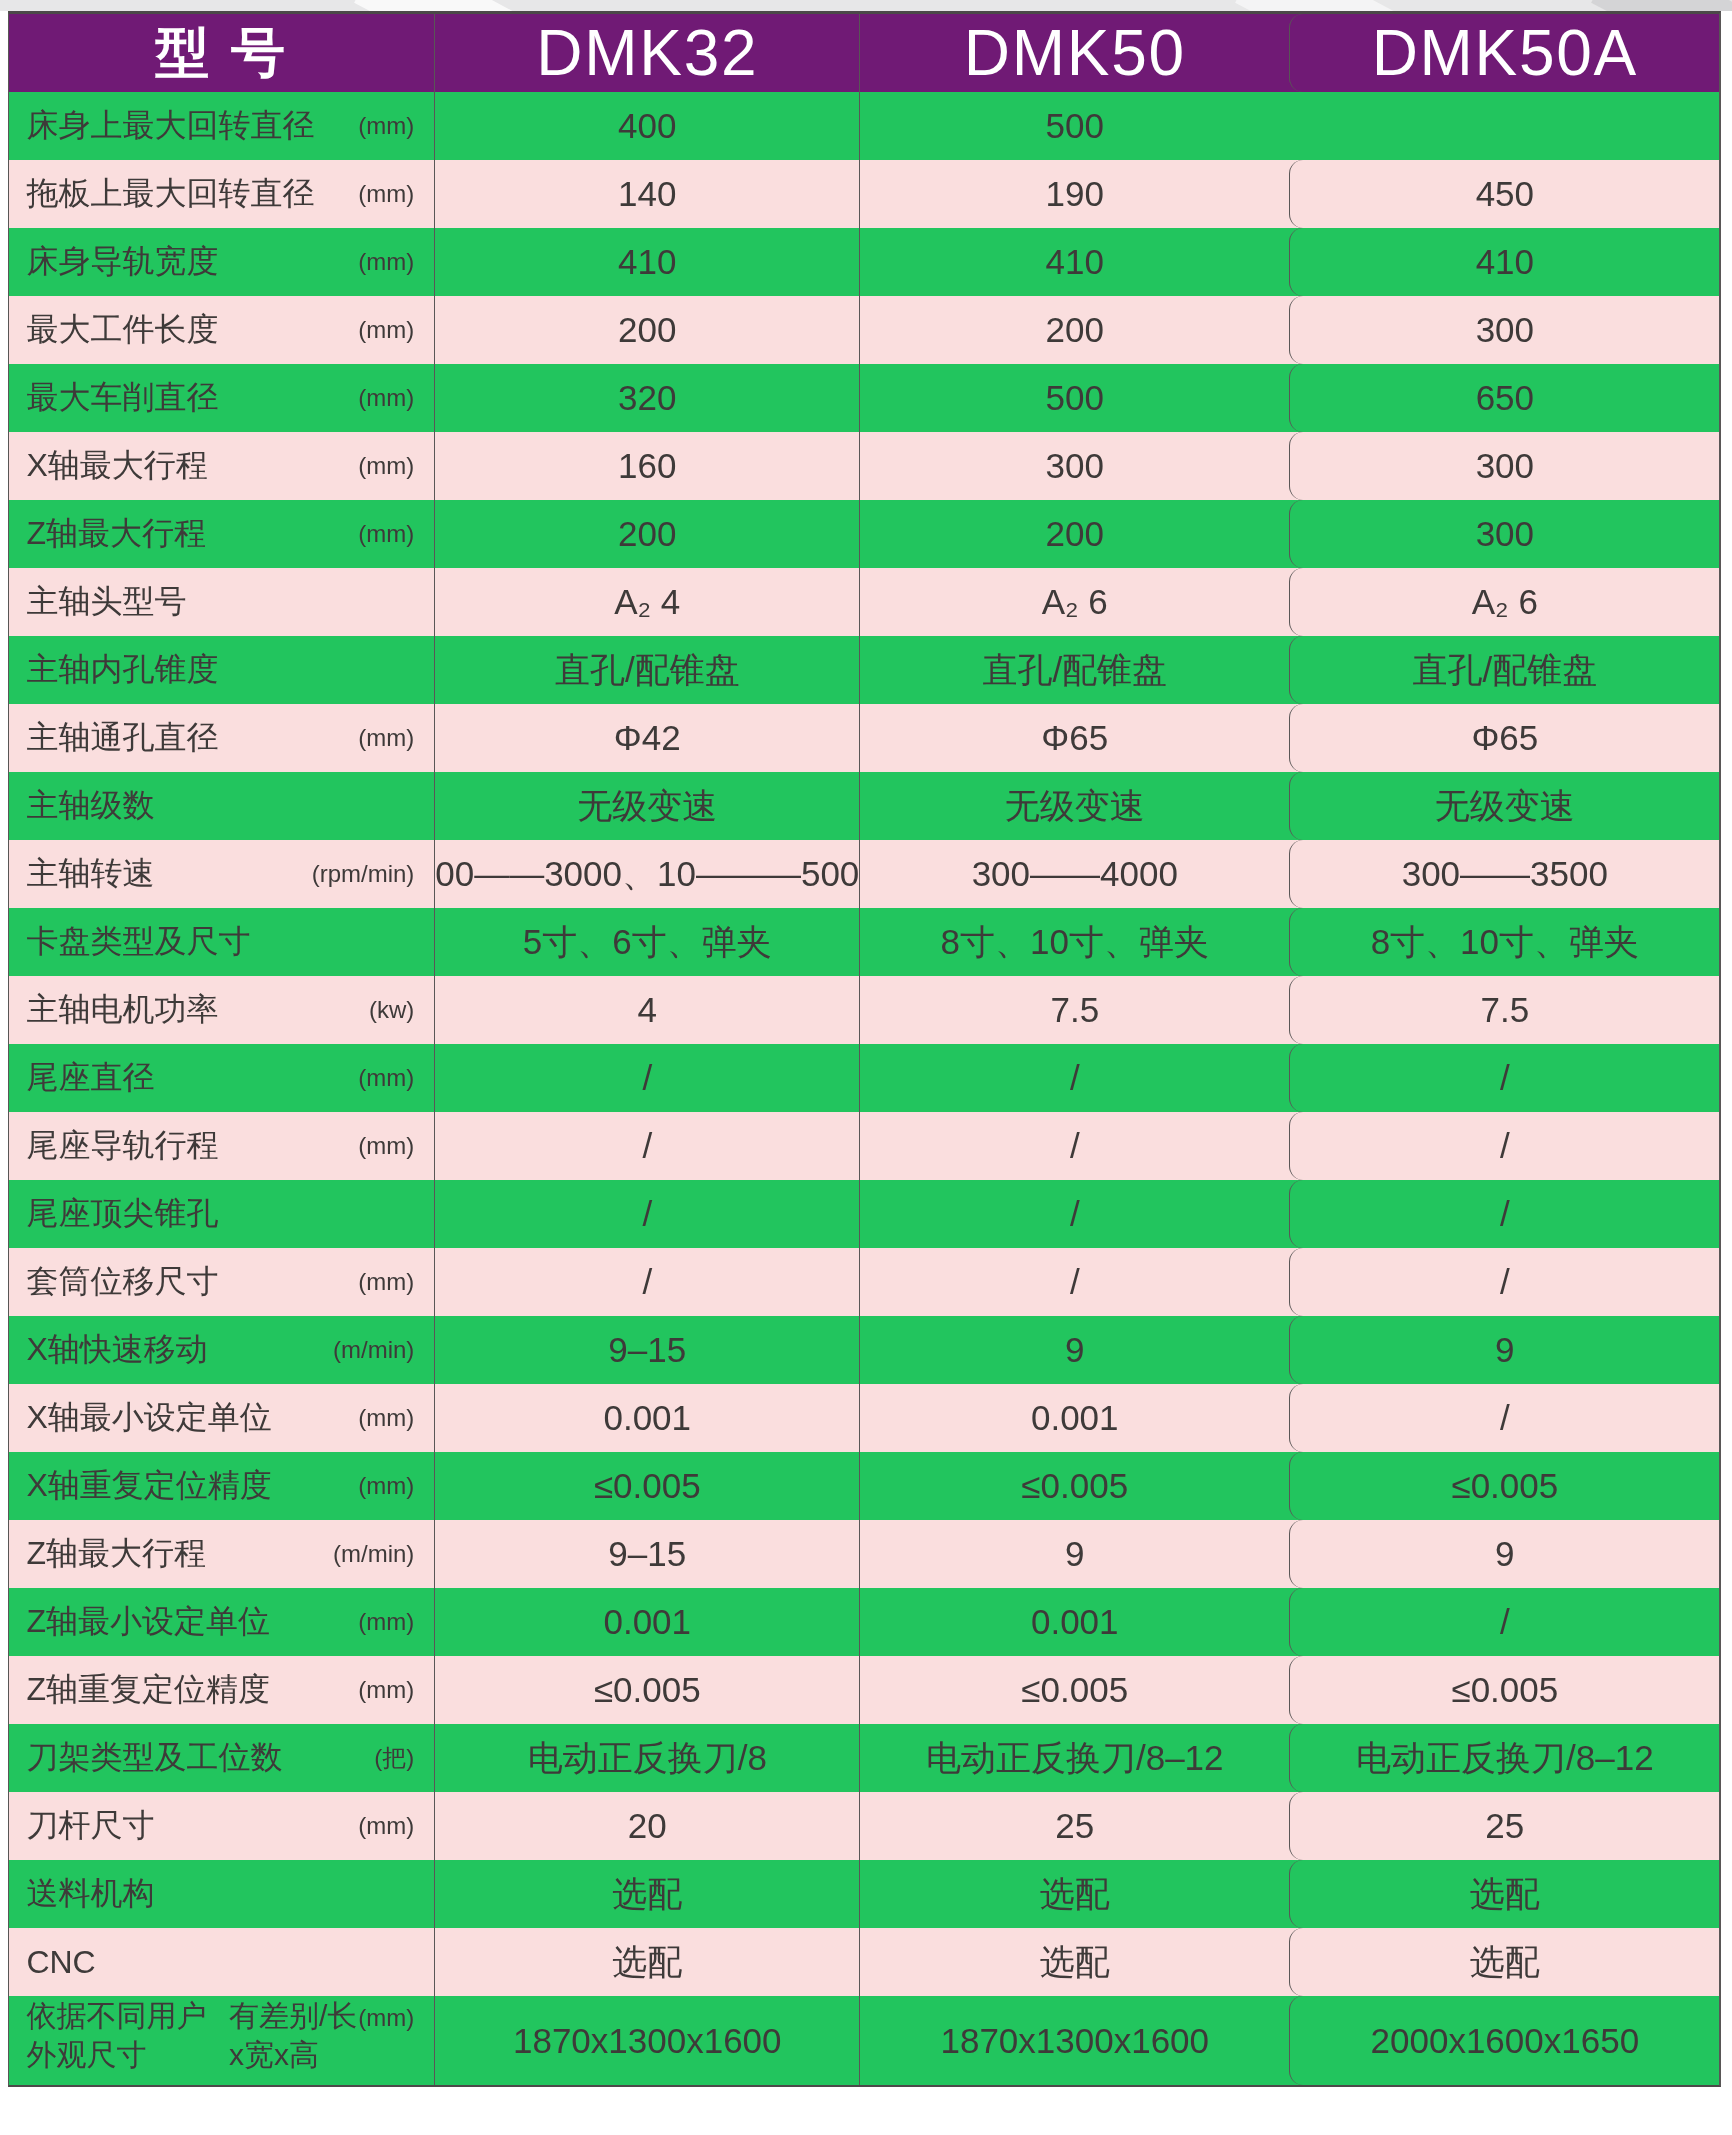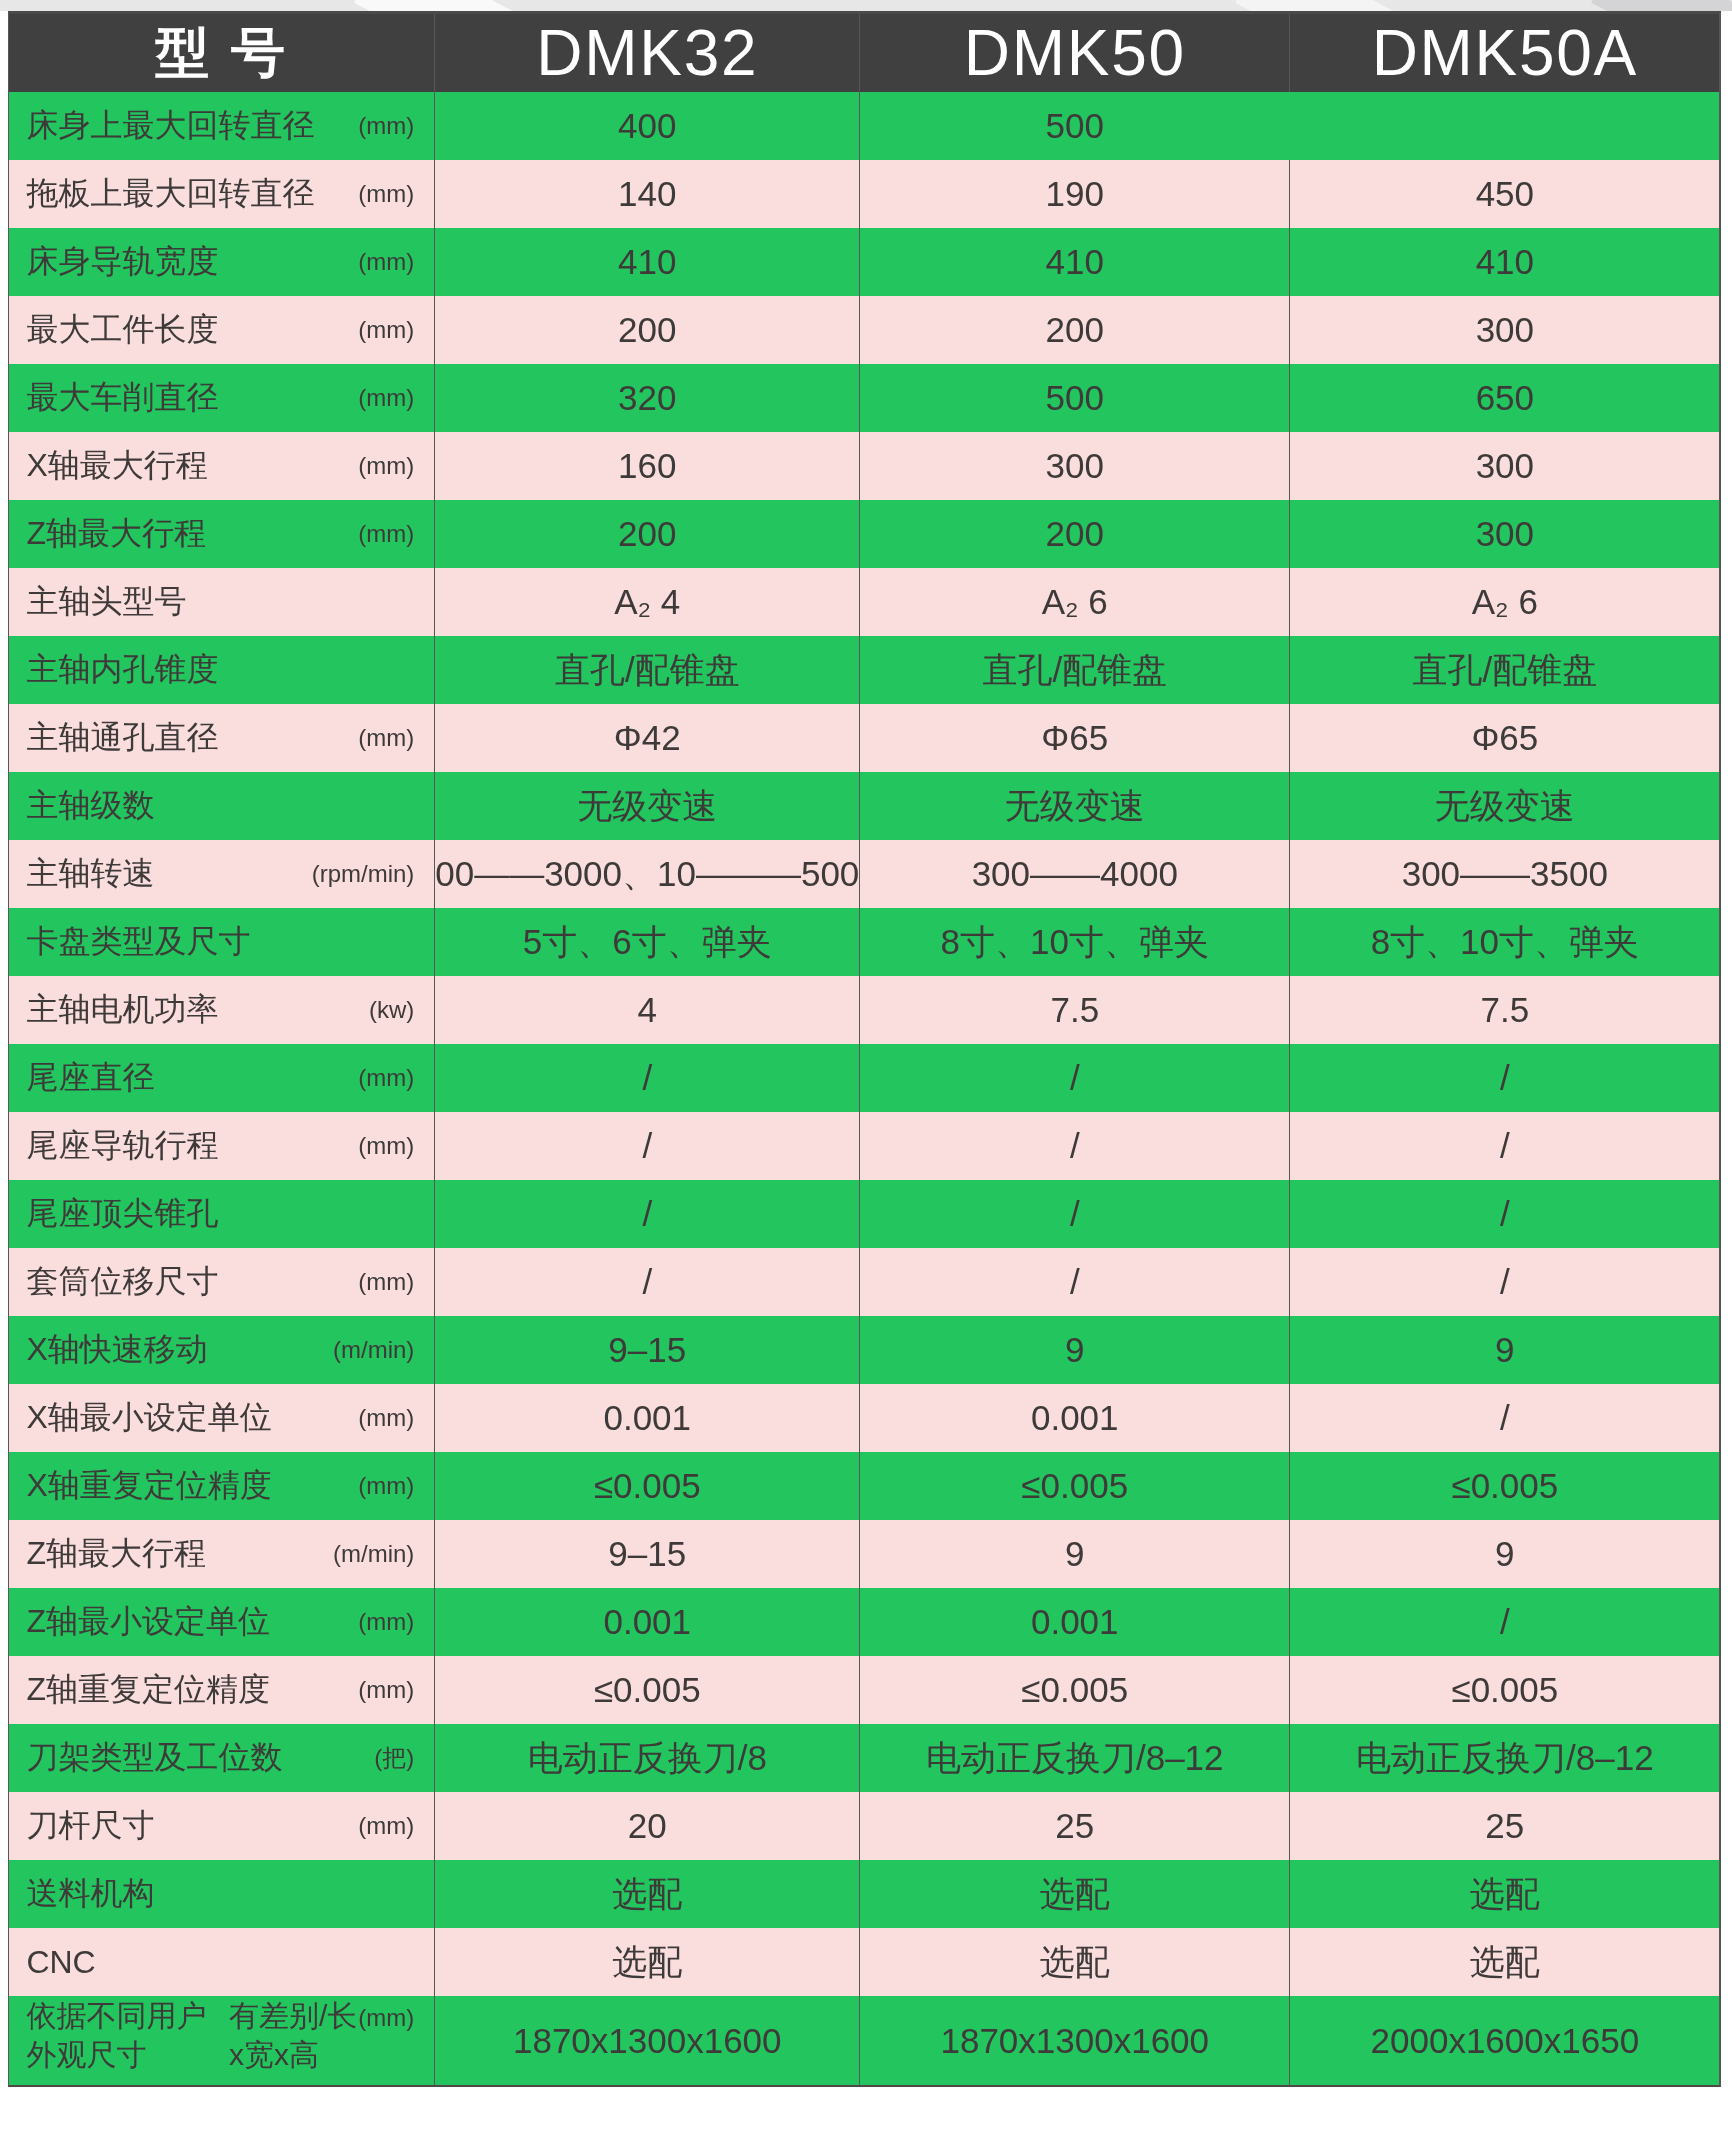--- a/index.html
+++ b/index.html
@@ -25,34 +25,34 @@
   .spec-table{
     position:absolute;left:8.4px;top:11px;width:1713px;
     box-sizing:border-box;
     border-top:3.4px solid #4c4949;
     border-bottom:2.5px solid #4c4949;
     border-left:1.7px solid #595656;
     border-right:2.5px solid #595656;
     background:#ffffff;
   }
   .row{display:flex;width:100%;height:68px;}
-  .row.header{height:78px;background:#404040;}
+  .row.header{height:78px;background:#701a75;}
   .row.tall{height:89px;}
   .row.white{background:#22c55e;}
   .row.pink{background:#fadede;}
 
   .cell{
     box-sizing:border-box;
     display:flex;align-items:center;justify-content:center;
     overflow:hidden;
   }
   .col0{width:24.85%;}
   .col1{width:24.85%;border-left:1.7px solid #595656;}
   .col2{width:25.15%;border-left:1.7px solid #595656;}
-  .col3{width:25.15%;border-left:1.7px solid #595656;}
+  .col3{width:25.15%;border-left:1.7px solid #595656;border-radius:14px;}
 
   .hcell{color:#ffffff;font-size:64px;letter-spacing:1.7px;font-weight:400;}
   .hcell.model-title{font-size:54px;font-weight:700;letter-spacing:3.4px;}
 
   .label-cell{
     justify-content:space-between;
     padding:0 20px 0 17px;
     font-size:32px;
   }
   .label-cell .lab{white-space:nowrap;}

